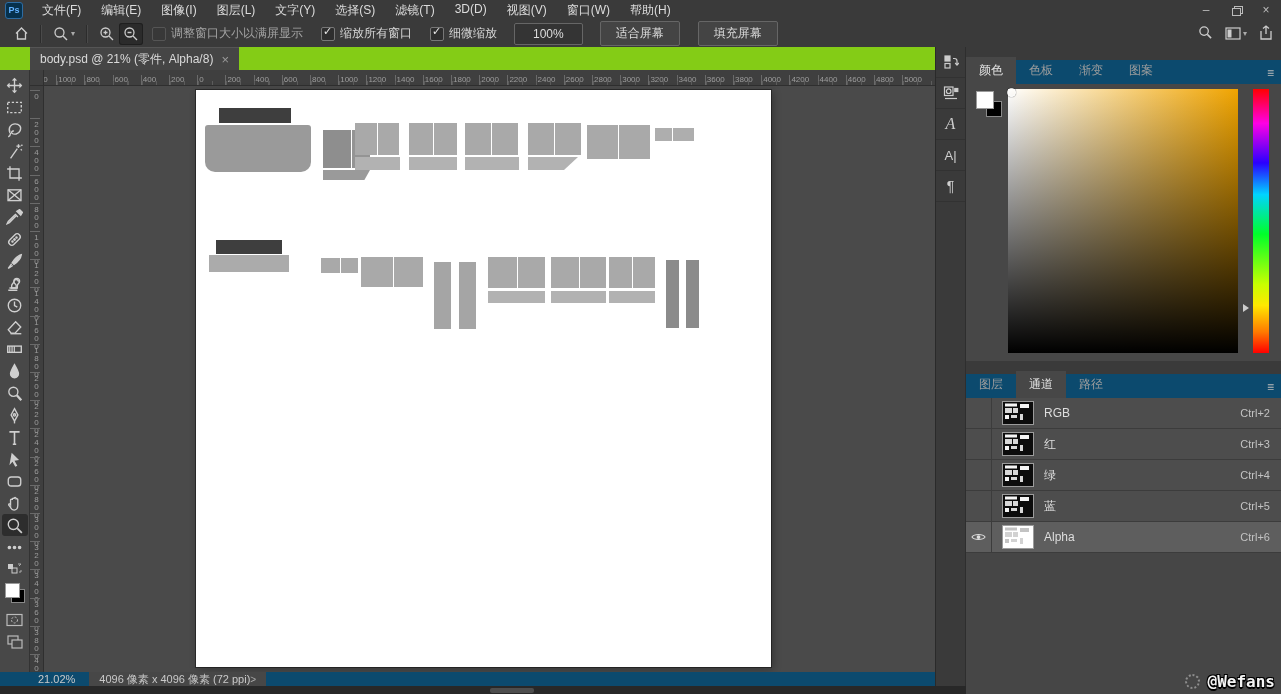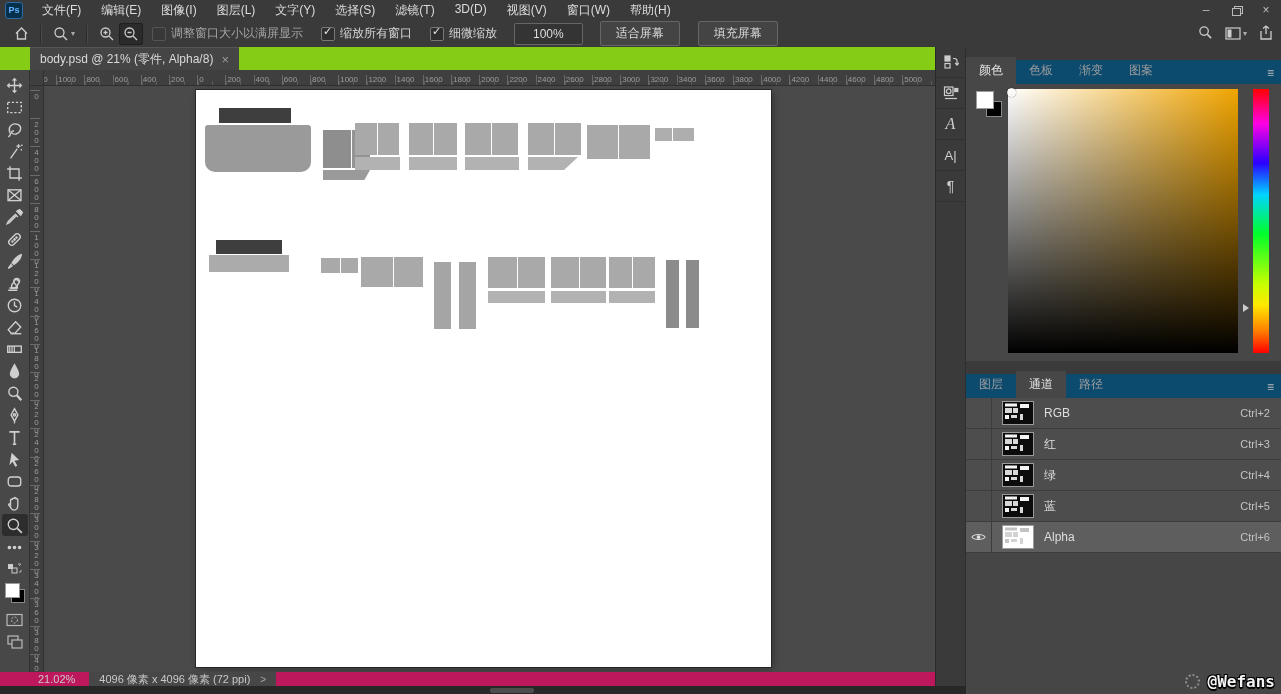--- a/index.html
+++ b/index.html
@@ -73,25 +73,25 @@
           border-right:1px solid #2f2f2f;overflow:hidden;box-sizing:border-box;}
   .vrlabel{position:absolute;left:2px;font-size:8px;color:#9d9d9d;writing-mode:vertical-lr;
            text-orientation:upright;letter-spacing:-1px;}
   .vrtick{position:absolute;left:0;height:1px;width:10px;background:#6a6a6a;}
   
   .pasteboard{position:absolute;left:44px;top:16px;width:891px;height:586px;background:#4a4a4a;}
   .canvas{position:absolute;left:152px;top:4px;background:#fff;
           box-shadow:0 0 0 1px rgba(0,0,0,.4),2px 2px 8px rgba(0,0,0,.3);}
   .shape{position:absolute;filter:blur(.7px);}
   
-  .statusbar{position:absolute;left:0;top:672px;width:935px;height:14px;background:#be185d;
+  .statusbar{position:absolute;left:0;top:672px;width:935px;height:14px;background:#0c4a6e;
              display:flex;align-items:center;font-size:11px;color:#c9c9c9;}
   .sb-zoom{margin-left:38px;}
   .sb-info{background:#474747;padding:0 10px;margin-left:14px;height:14px;display:flex;
-           align-items:center;gap:10px;}
+           align-items:center;}
   .sb-chev{color:#aaa;font-size:10px;}
   .bottom-strip{position:absolute;left:0;top:686px;width:1281px;height:8px;background:#282828;}
   .hscroll-thumb{position:absolute;left:490px;top:688px;width:44px;height:5px;background:#4d4d4d;
                  border-radius:2px;}
   
   .right-dock{position:absolute;left:935px;top:47px;width:346px;height:639px;background:#3a3a3a;
               border-left:1px solid #2a2a2a;box-sizing:border-box;}
   .dock-strip{position:absolute;left:0;top:0;width:30px;height:100%;background:#3a3a3a;
               border-right:1px solid #2e2e2e;box-sizing:border-box;}
   .dock-icon{width:29px;height:30px;display:flex;align-items:center;justify-content:center;

